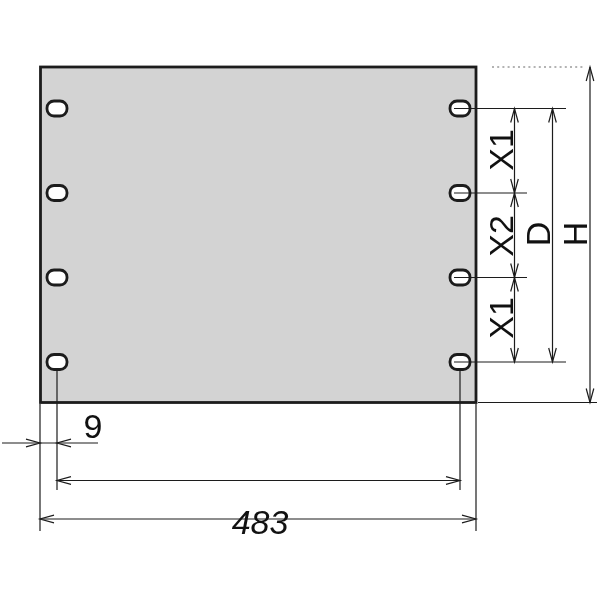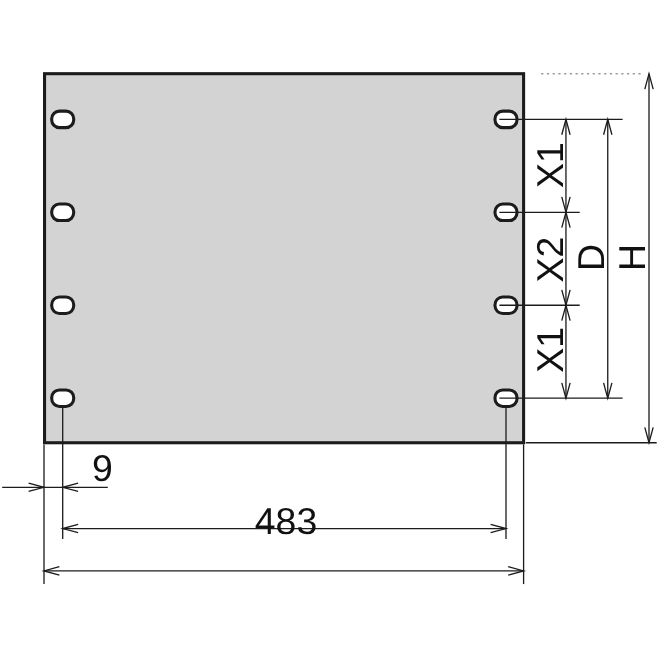--- a/index.html
+++ b/index.html
@@ -126,14 +126,14 @@
 
   <div class="dim-label rot" style="left:456px; top:300px; width:90px; height:36px;">X1</div>
 
   <div class="dim-label rot" style="left:493px; top:216px; width:90px; height:36px;">D</div>
 
   <div class="dim-label rot" style="left:530px; top:216px; width:90px; height:36px;">H</div>
 
   <div class="dim-label" style="left:53px; top:408px; width:80px; height:36px;">9</div>
 
 
-  <div class="dim-label" style="left:190px; top:456px; width:140px; height:36px;">483</div>
+  <div class="dim-label" style="left:190px; top:504px; width:140px; height:36px;font-style:italic;">483</div>
 </div>
 
 </body></html>

